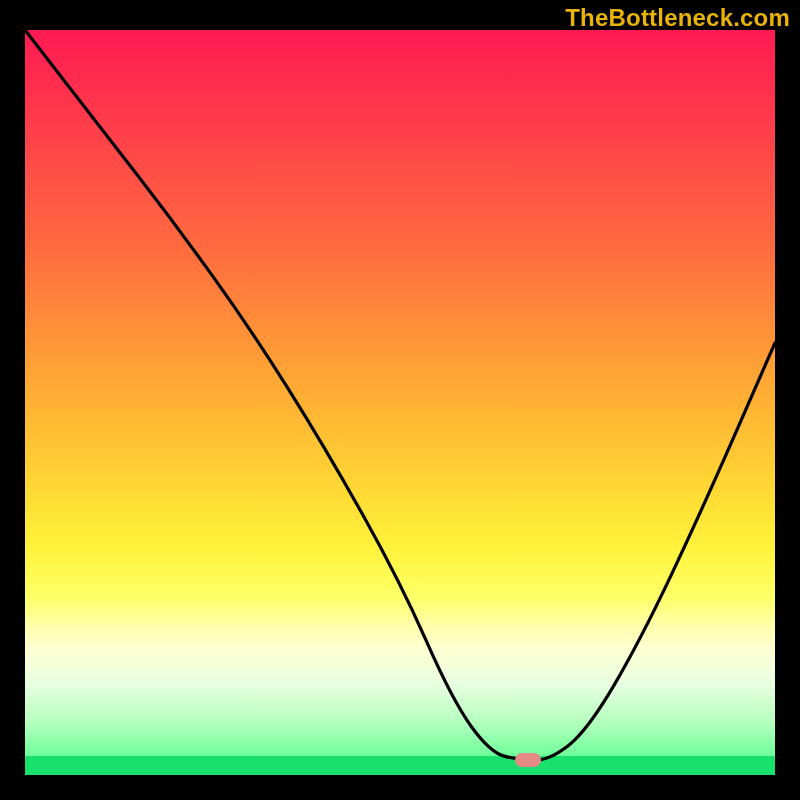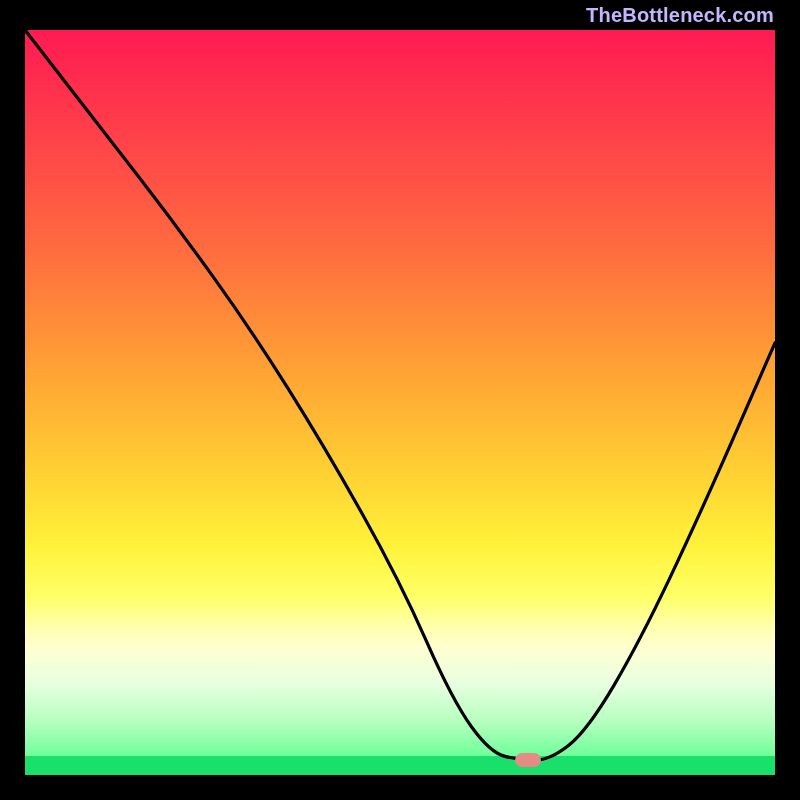--- a/index.html
+++ b/index.html
@@ -13,23 +13,23 @@
   }
   .frame {
     position: relative;
     width: 800px;
     height: 800px;
     background: #000;
   }
   .watermark {
     position: absolute;
     top: 4px;
-    right: 26px;
-    color: #c4b5fd;
-    font-size: 20px;
+    right: 10px;
+    color: #eab308;
+    font-size: 24px;
     font-weight: 600;
     letter-spacing: 0.2px;
     user-select: none;
   }
   .plot-area {
     position: absolute;
     left: 25px;
     top: 30px;
     width: 750px;
     height: 745px;

